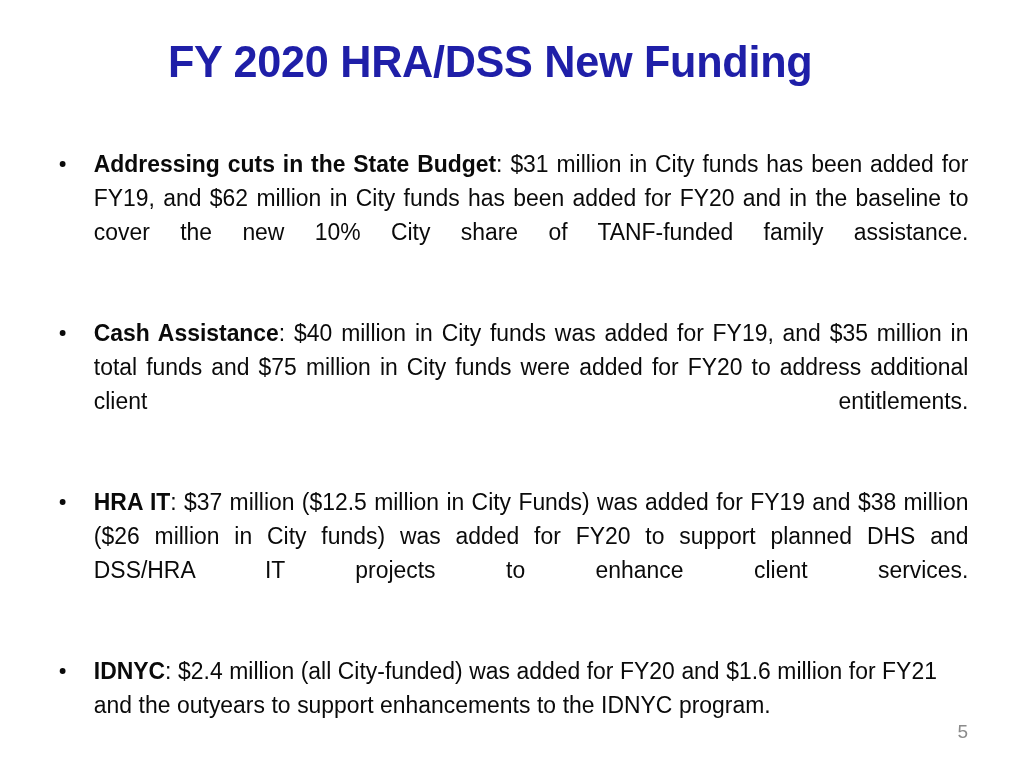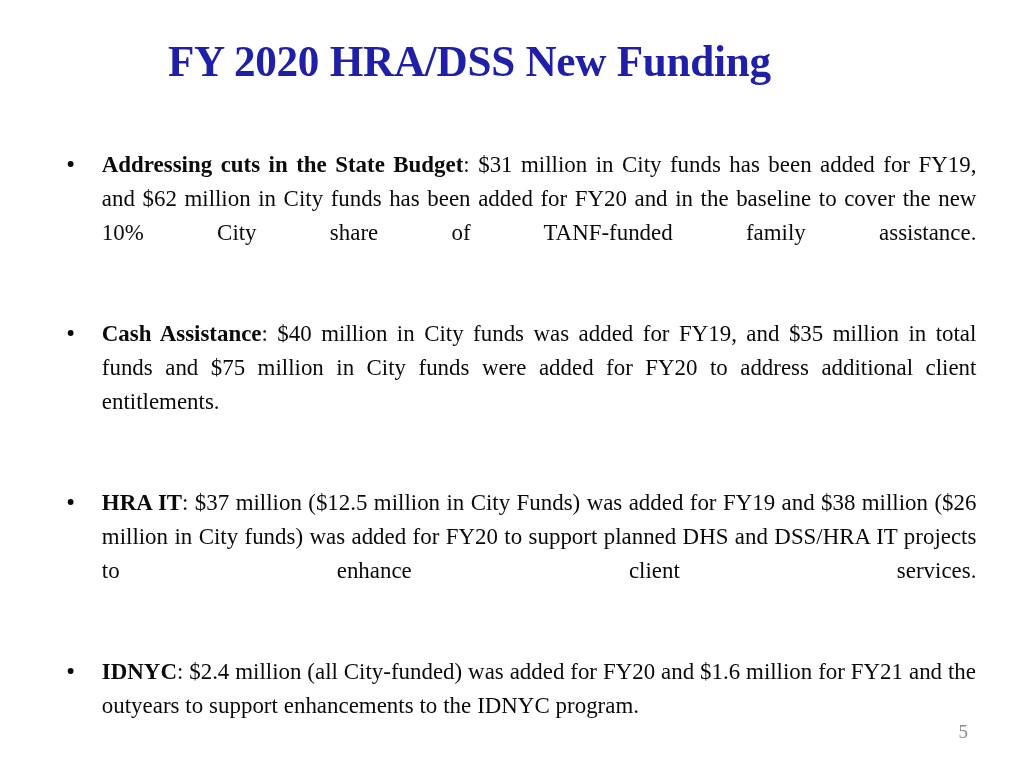--- a/index.html
+++ b/index.html
@@ -7,21 +7,21 @@
     padding: 0;
     background: #ffffff;
   }
 
   .slide {
     position: relative;
     width: 1024px;
     height: 768px;
     background: #ffffff;
     overflow: hidden;
-    font-family: Liberation Serif, serif;
+    font-family: Liberation Sans, sans-serif;
     -webkit-font-smoothing: antialiased;
   }
 
   
   .slide-title {
     position: absolute;
     left: 168px;
     top: 38px;
     width: 760px;
     font-size: 45px;
@@ -30,21 +30,21 @@
     letter-spacing: -0.3px;
     line-height: 1.05;
     white-space: nowrap;
     transform: scaleX(0.96);
     transform-origin: left top;
   }
 
   
   .body {
     position: absolute;
-    left: 56px;
+    left: 48px;
     top: 147px;
     width: 944px;
   }
 
   .bullet {
     position: relative;
     padding-left: 47px;
     margin-bottom: 33px;
     color: #0a0a0a;
     font-size: 23.5px;

